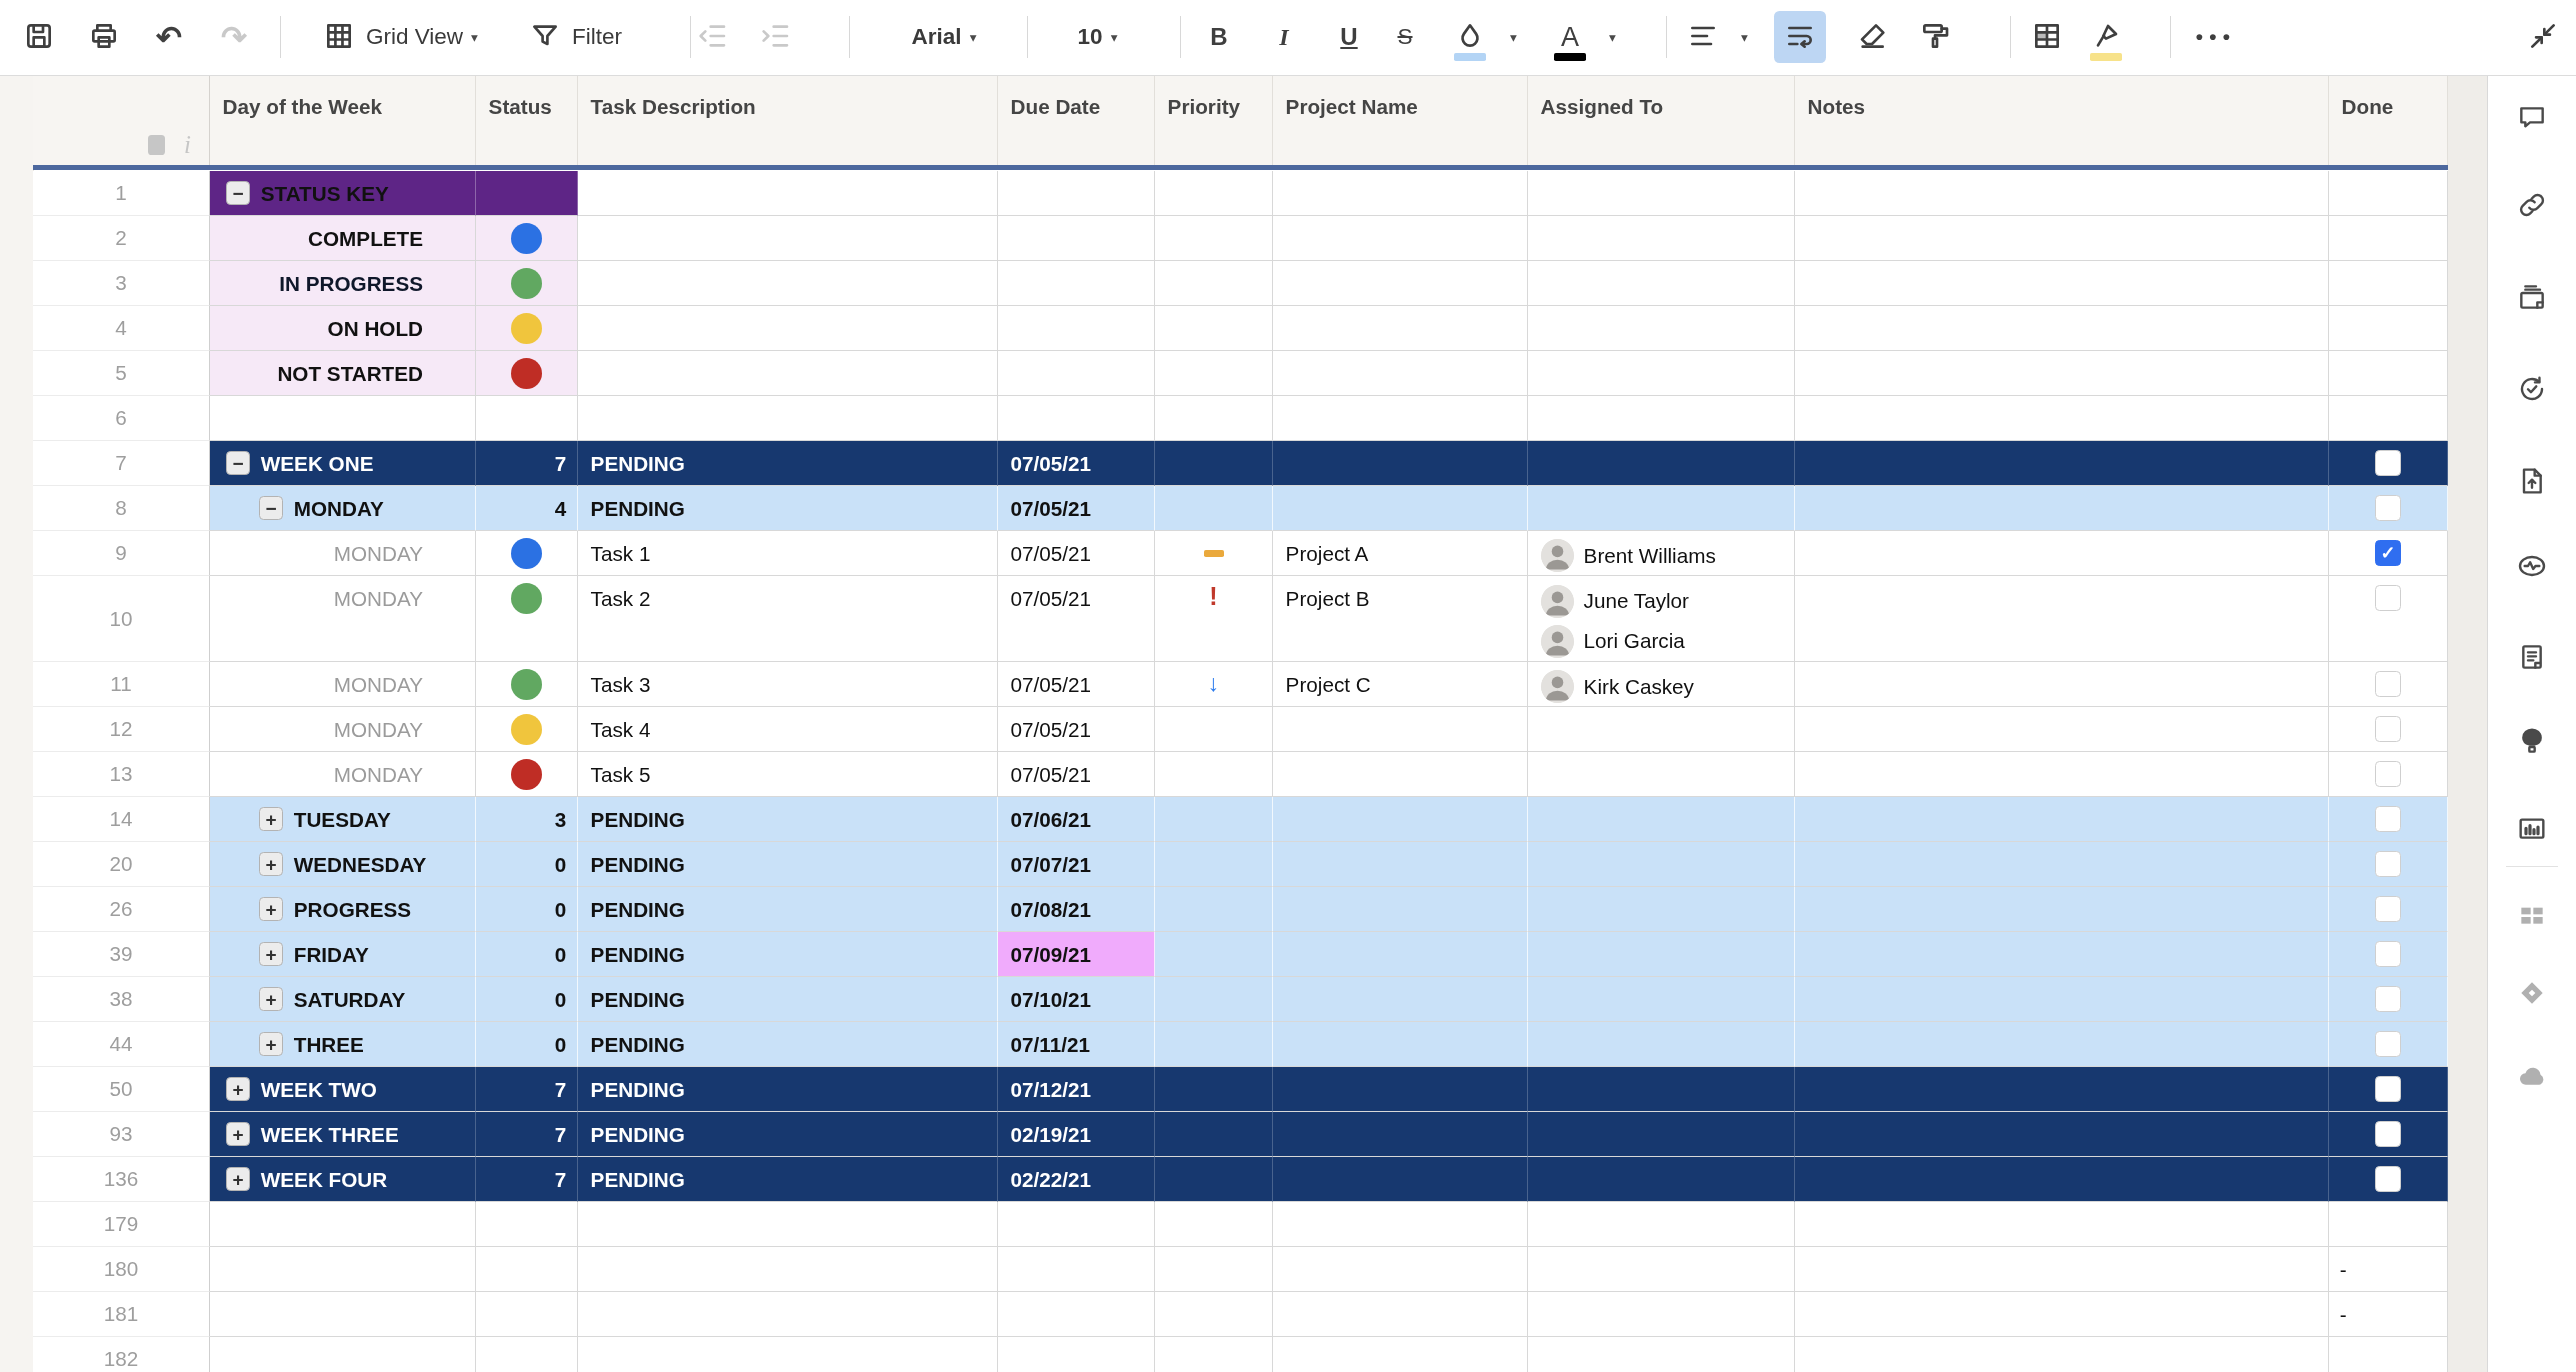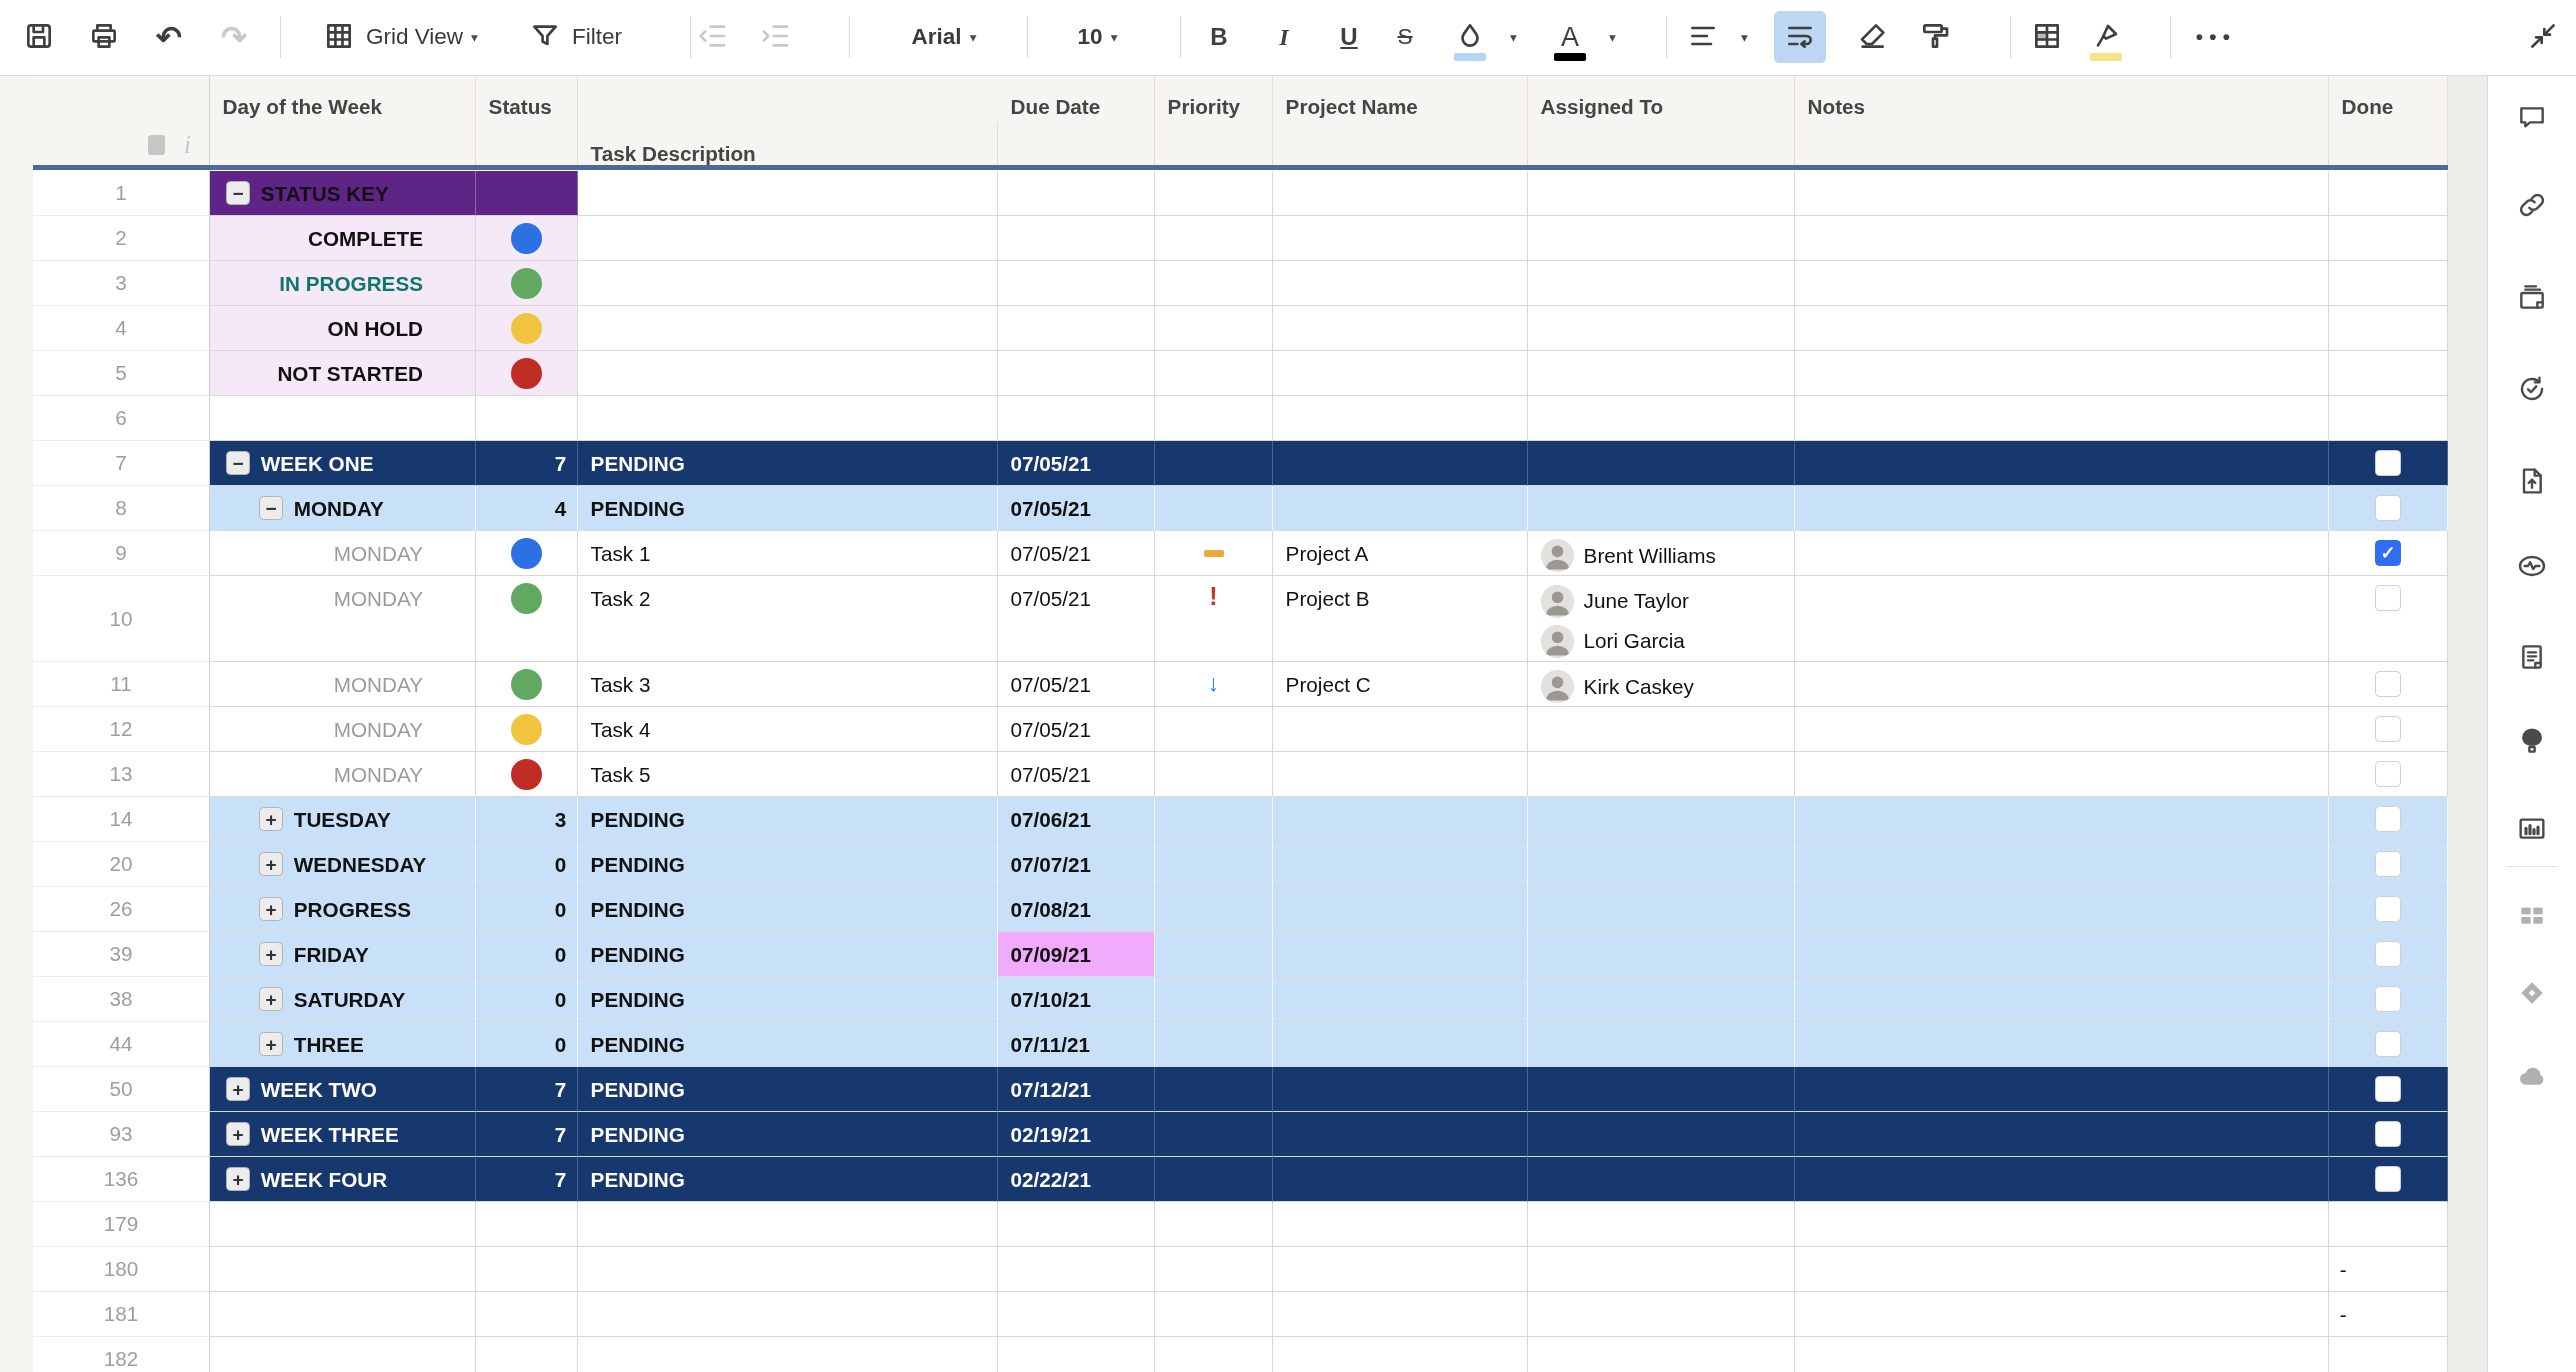--- a/index.html
+++ b/index.html
@@ -213,21 +213,21 @@
 
   <div class="left-margin"></div>
   <div class="sheet-header">
     <div class="gut-head">
       <span class="gut-ind ind-box"></span>
       <span class="gut-ind ind-i">i</span>
     </div>
     <div id="col-heads" style="display:flex">
         <div class="col-head" style="width: 266px;">Day of the Week</div>
         <div class="col-head" style="width: 102px;">Status</div>
-        <div class="col-head" style="width: 420px; margin-top: 47px;">Task Description</div>
+        <div class="col-head" style="width: 420px;">Task Description</div>
         <div class="col-head" style="width: 157px;">Due Date</div>
         <div class="col-head" style="width: 118px;">Priority</div>
         <div class="col-head" style="width: 255px;">Project Name</div>
         <div class="col-head" style="width: 267px;">Assigned To</div>
         <div class="col-head" style="width: 534px;">Notes</div>
         <div class="col-head" style="width: 119px;">Done</div>
       </div>
   </div>
   <div class="blue-line"></div>
 
@@ -259,21 +259,21 @@
         <div class="c" style="width: 157px;"></div>
         <div class="c" style="width: 118px;"></div>
         <div class="c" style="width: 255px;"></div>
         <div class="c" style="width: 267px;"></div>
         <div class="c" style="width: 534px;"></div>
         <div class="c" style="width: 119px;"></div>
       </div>
       <div class="row" style="height: 45px;">
         <div class="gut">3</div>
         <div class="c" style="width: 266px; background: rgb(246, 233, 247); border-right-color: rgb(216, 216, 216);">
-          <span style="width: 100%; text-align: right; padding: 10.8px 52px 0px 0px; white-space: nowrap; font-weight: bold; color: #0f766e;">IN PROGRESS</span>
+          <span style="width: 100%; text-align: right; padding: 10.8px 52px 0px 0px; white-space: nowrap; font-weight: bold; color: #0f172a;">IN PROGRESS</span>
         </div>
         <div class="c" style="width: 102px; background: rgb(246, 233, 247); border-right-color: rgb(216, 216, 216); justify-content: center;">
           <span class="dot" style="background: rgb(97, 168, 97);"></span>
         </div>
         <div class="c" style="width: 420px;"></div>
         <div class="c" style="width: 157px;"></div>
         <div class="c" style="width: 118px;"></div>
         <div class="c" style="width: 255px;"></div>
         <div class="c" style="width: 267px;"></div>
         <div class="c" style="width: 534px;"></div>

